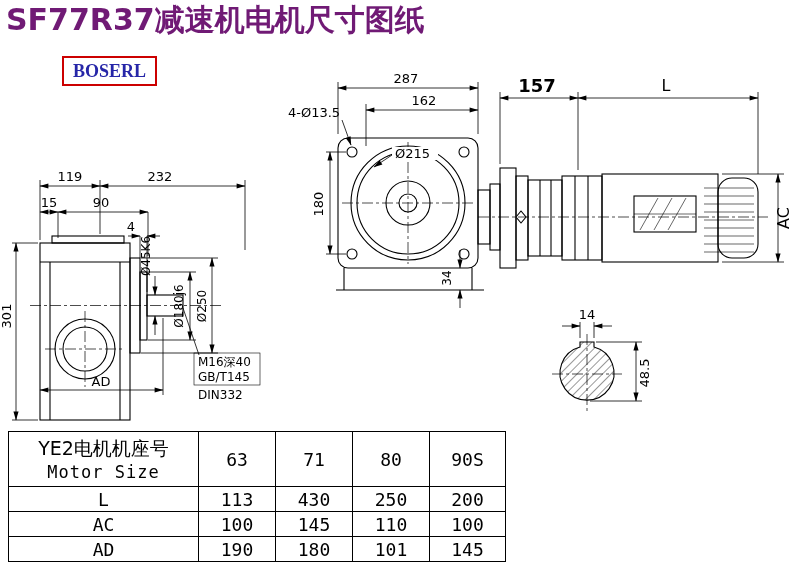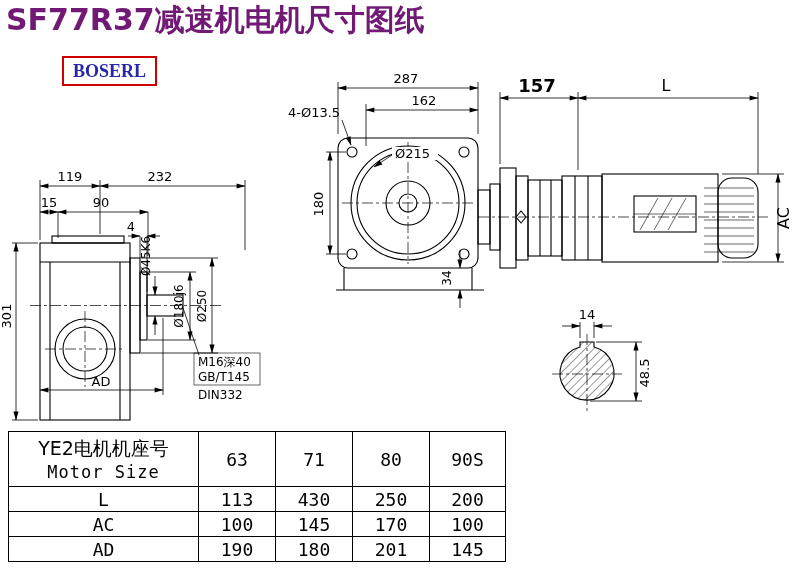--- a/index.html
+++ b/index.html
@@ -244,24 +244,24 @@
       <td>L</td>
       <td>113</td>
       <td>430</td>
       <td>250</td>
       <td>200</td>
     </tr>
     <tr class="row">
       <td>AC</td>
       <td>100</td>
       <td>145</td>
-      <td>170</td>
+      <td>110</td>
       <td>100</td>
     </tr>
     <tr class="row">
       <td>AD</td>
       <td>190</td>
       <td>180</td>
-      <td>201</td>
+      <td>101</td>
       <td>145</td>
     </tr>
   </tbody>
 </table>
 
 </body></html>

